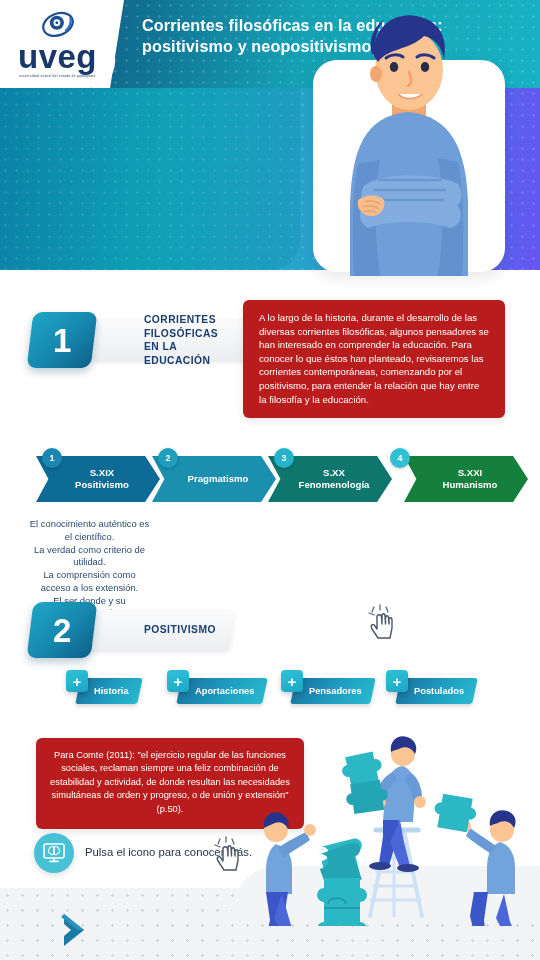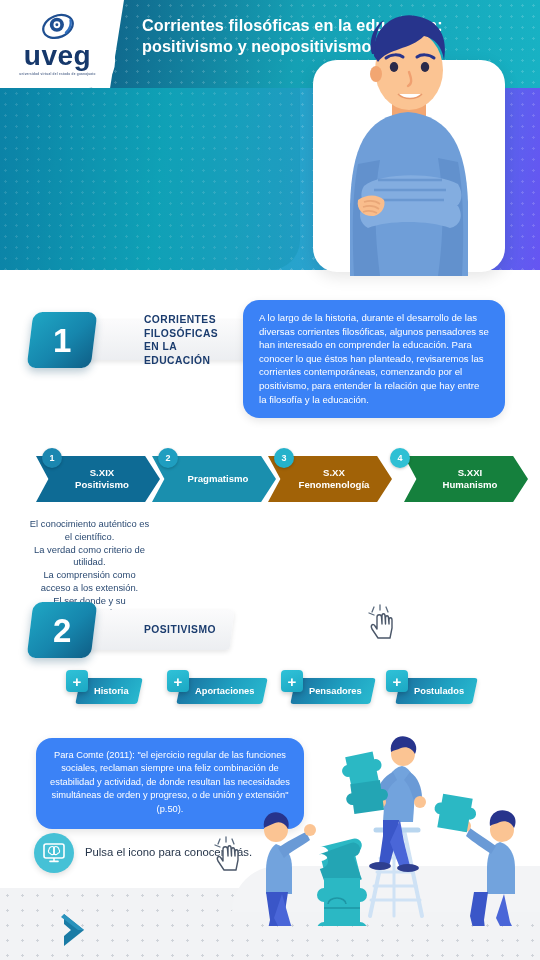--- a/index.html
+++ b/index.html
@@ -40,21 +40,21 @@
     z-index: 3;
     display: flex; align-items: center; justify-content: center;
   }
   #logo-plate::before{
     content:""; position:absolute; right:-9px; top:0; width:18px; height:88px;
     background:#ffffff; transform: skewX(-9deg); transform-origin: top right;
   }
   .logo-wrap { position: relative; z-index: 2; text-align: center; width: 86px; }
   .logo-mark { width: 34px; height: 30px; margin: 0 auto 1px; display:block; }
   .logo-word {
-    font-size: 28px; font-weight: 700; letter-spacing: .5px;
+    font-size: 33px; font-weight: 700; letter-spacing: .5px;
     color: #16386b; line-height: .95; font-family: "Liberation Sans", sans-serif;
   }
   .logo-sub {
     font-size: 3.1px; color: #5b6f92; letter-spacing: .25px;
     margin-top: 2px; line-height: 1.35; font-weight: 700;
   }
   #header-title {
     position: absolute; left: 142px; top: 15px; right: 22px;
     color: #ffffff; font-size: 16.2px; font-weight: 700;
     line-height: 1.28; letter-spacing: .1px; z-index: 2;
@@ -111,22 +111,22 @@
     display: flex; align-items: center; justify-content: center;
     z-index: 2;
   }
   .sec-num span {
     transform: skewX(7deg);
     color: #ffffff; font-size: 33px; font-weight: 700; line-height: 1;
   }
 
   
   .teal-box {
-    background: #3b82f6;
-    border-radius: 16px;
+    background: #b91c1c;
+    border-radius: 6px;
     color: #ffffff;
     box-shadow: 0 3px 8px rgba(0,0,0,.10);
   }
   #sec1-box {
     position: absolute; left: 243px; top: 300px;
     width: 262px; padding: 11px 16px 12px;
     font-size: 9.6px; line-height: 1.42;
   }
 
   
@@ -313,21 +313,21 @@
     </div>
     <div class="chev-badge" style="left:6px;  background:#1b87b0;">1</div>
 
     <div class="chev" style="left:116px; background:#1a8fae;">
       <div class="chev-label">
         <span>Pragmatismo</span>
       </div>
     </div>
     <div class="chev-badge" style="left:122px; background:#1f9ec0;">2</div>
 
-    <div class="chev" style="left:232px; background:#a16207;">
+    <div class="chev" style="left:232px; background:#0f766e;">
       <div class="chev-label">
         <span>S.XX</span><br><span>Fenomenología</span>
       </div>
     </div>
     <div class="chev-badge" style="left:238px; background:#25b2cb;">3</div>
 
     <div class="chev" style="left:368px; background:#15803d;">
       <div class="chev-label">
         <span>S.XXI</span><br><span>Humanismo</span>
       </div>

